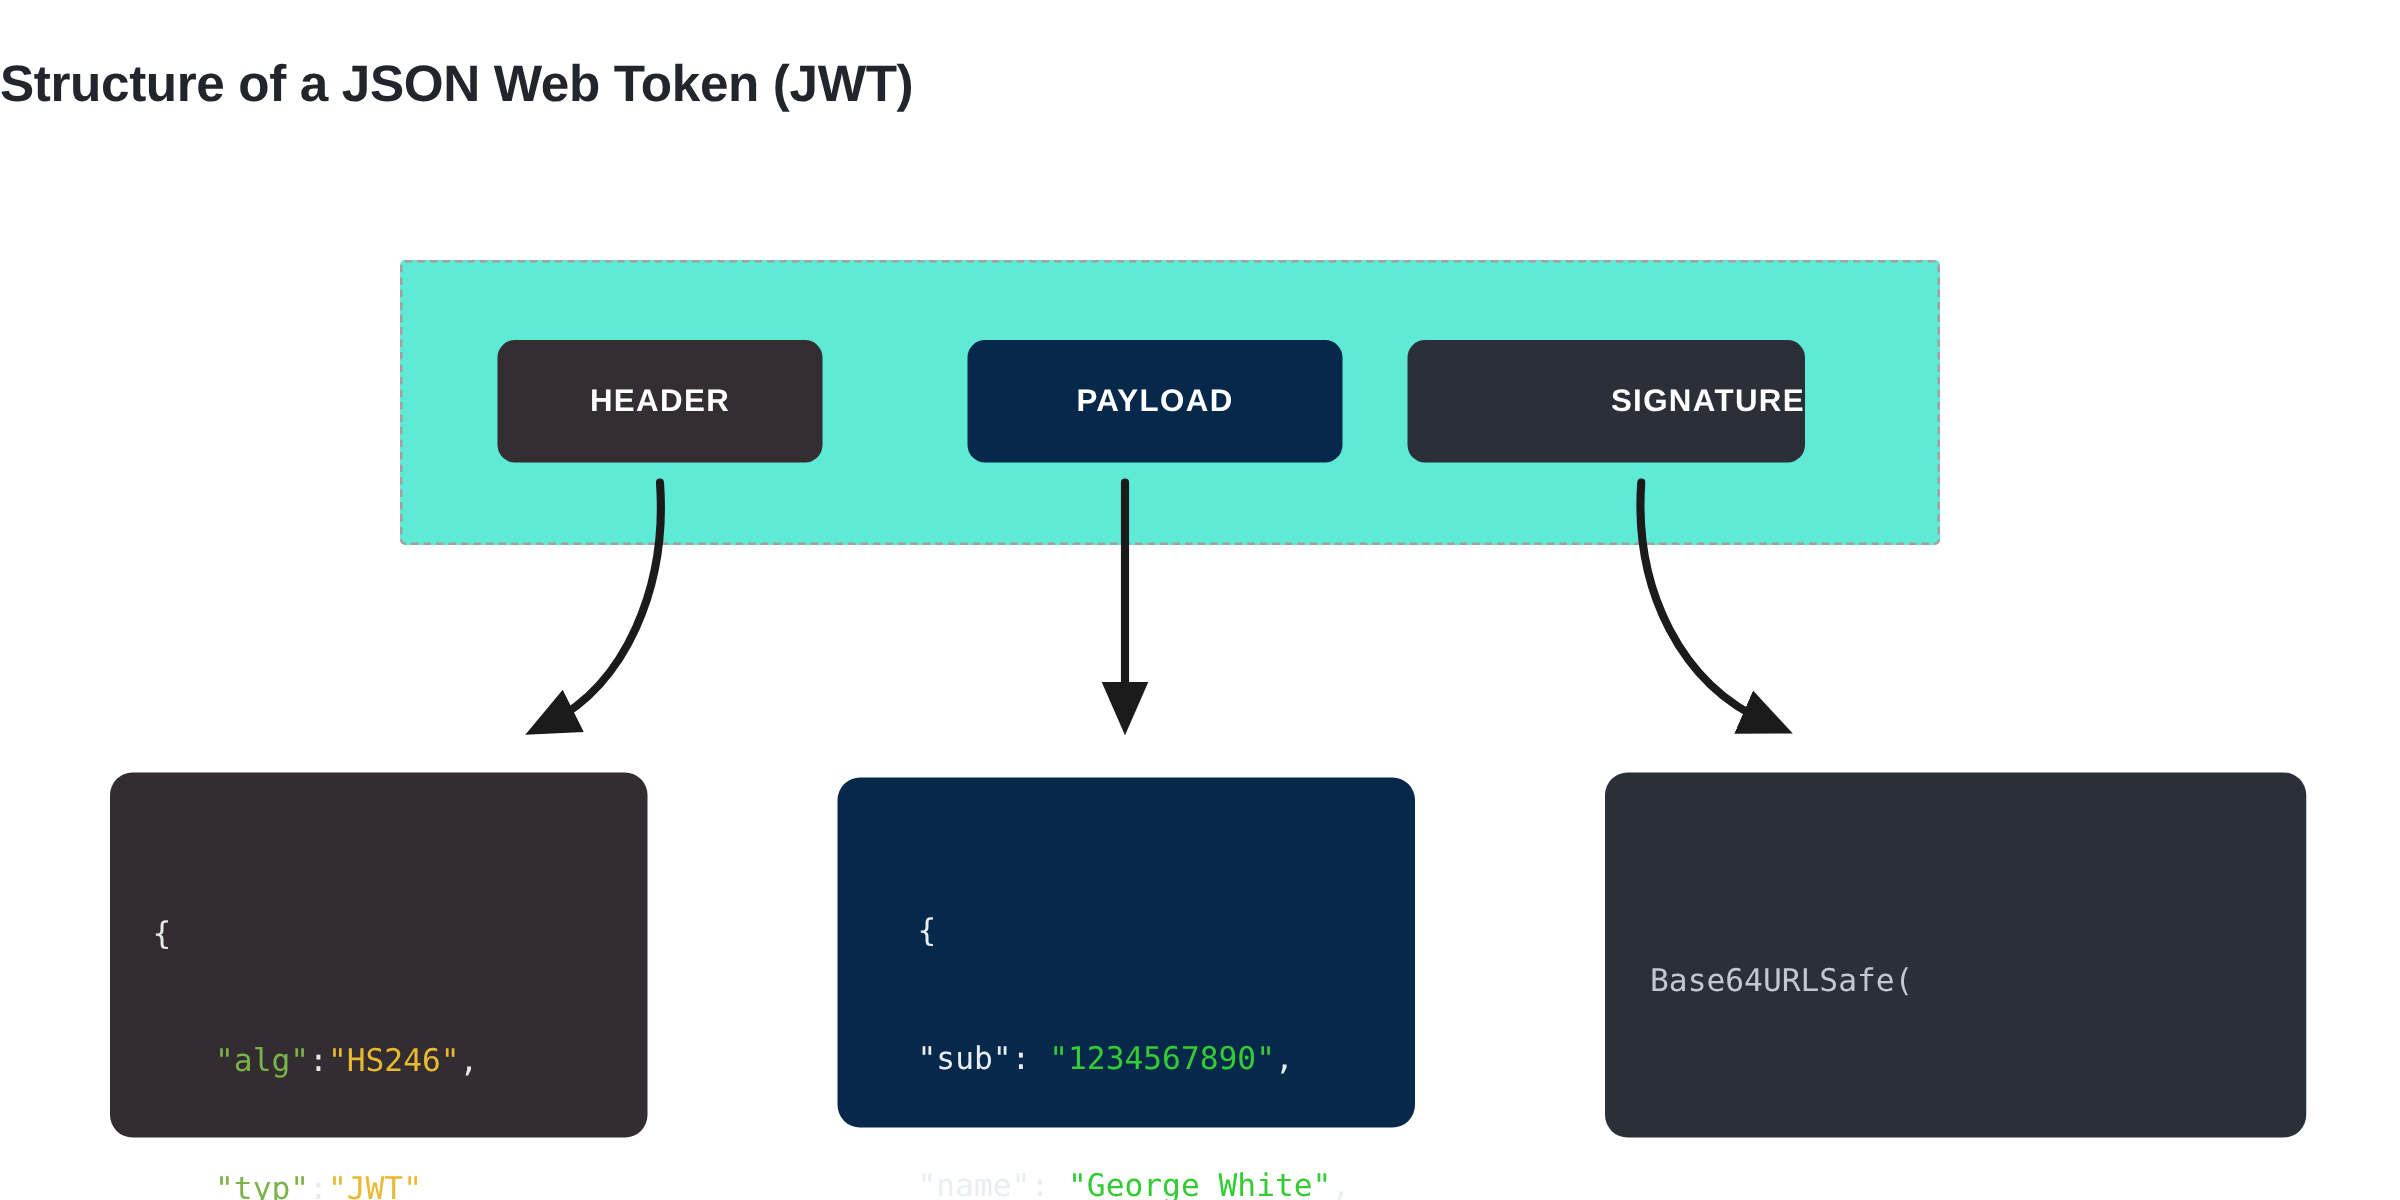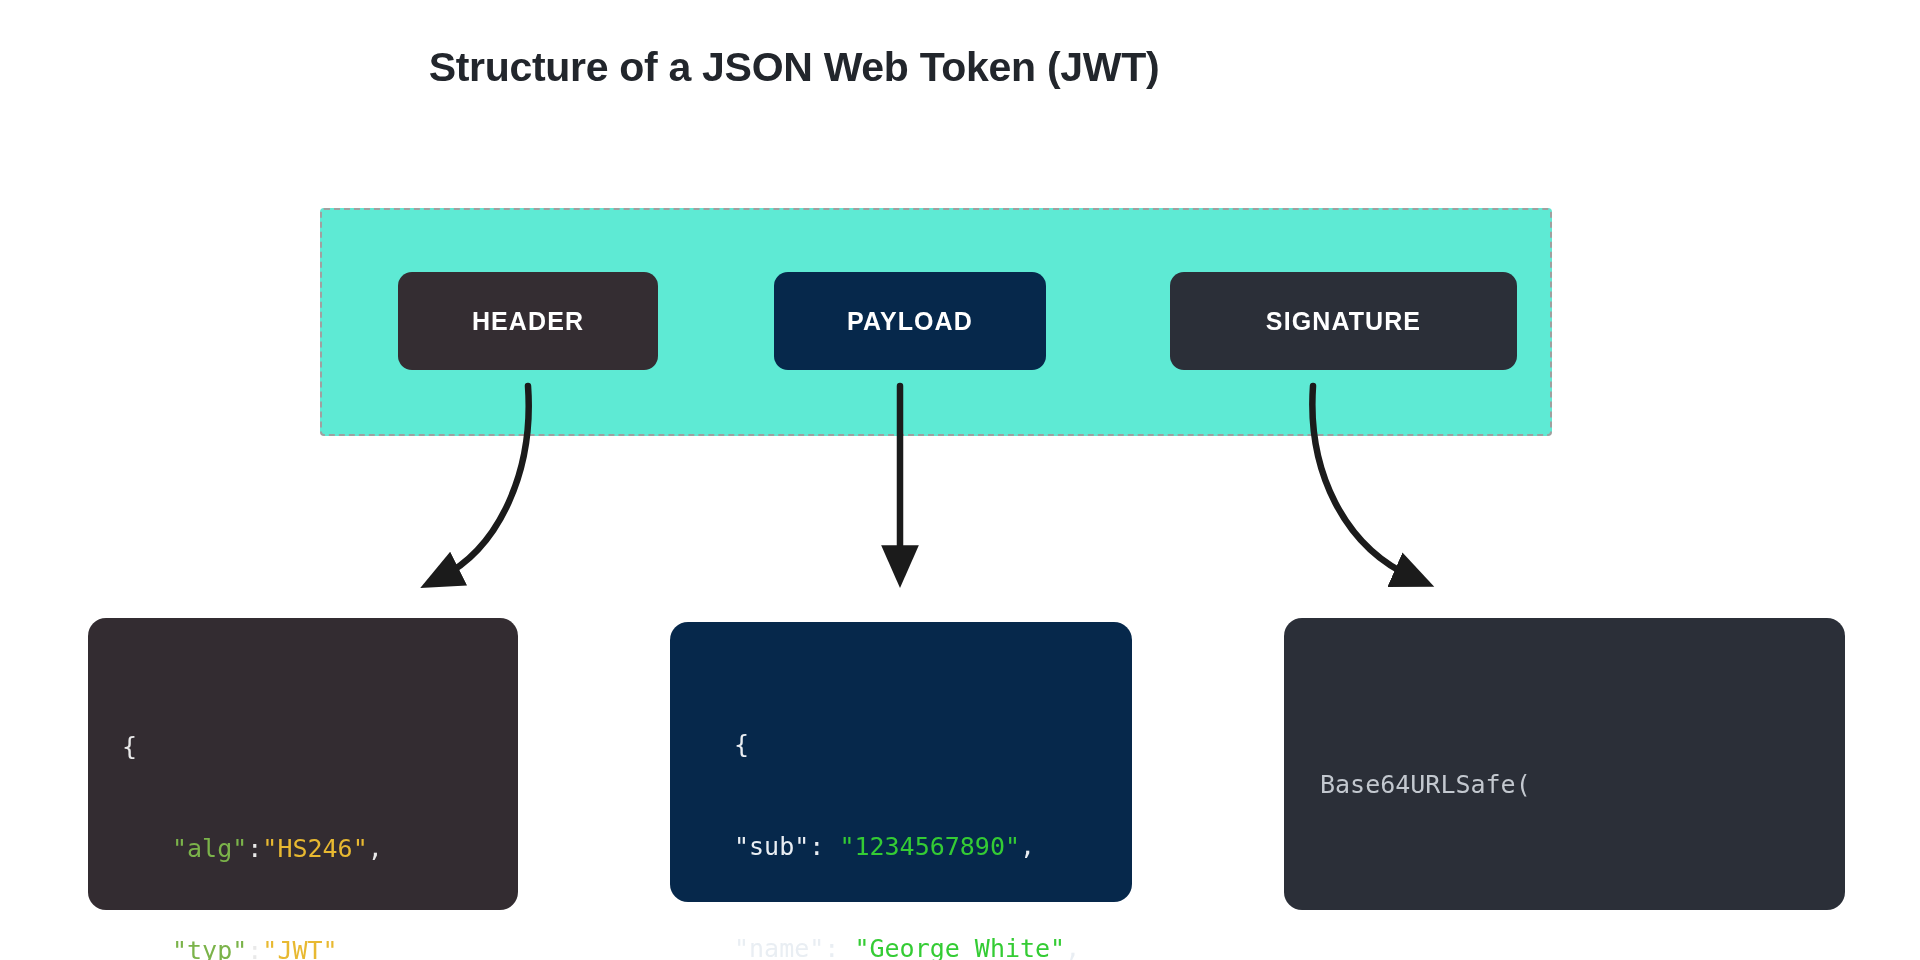--- a/index.html
+++ b/index.html
@@ -13,21 +13,21 @@
     font-family: "Liberation Sans", sans-serif;
     overflow: hidden;
     position: relative;
   }
 
   #page-title {
     position: absolute;
     left: 0;
     top: 44px;
     width: 1588px;
-    text-align: center;
+    text-align: left;
     font-size: 41px;
     font-weight: bold;
     color: #22262c;
     letter-spacing: -0.3px;
   }
 
   
   #token-parts-container {
     position: absolute;
     left: 320px;
@@ -47,22 +47,22 @@
     border-radius: 14px;
     display: flex;
     align-items: center;
     justify-content: center;
     color: #ffffff;
     font-size: 25px;
     font-weight: bold;
     letter-spacing: 1.1px;
   }
   #chip-header    { left: 76px;  width: 260px; background: #342d32; }
-  #chip-payload   { left: 452px; width: 272px; background: #06284b; }
-  #chip-signature { left: 848px; width: 347px; background: #2b2f38; }
+  #chip-payload   { left: 452px; width: 300px; background: #06284b; }
+  #chip-signature { left: 804px; width: 318px; background: #2b2f38; justify-content: flex-end; }
 
   
   #arrows-layer {
     position: absolute;
     left: 0;
     top: 0;
     width: 1920px;
     height: 960px;
     pointer-events: none;
   }

